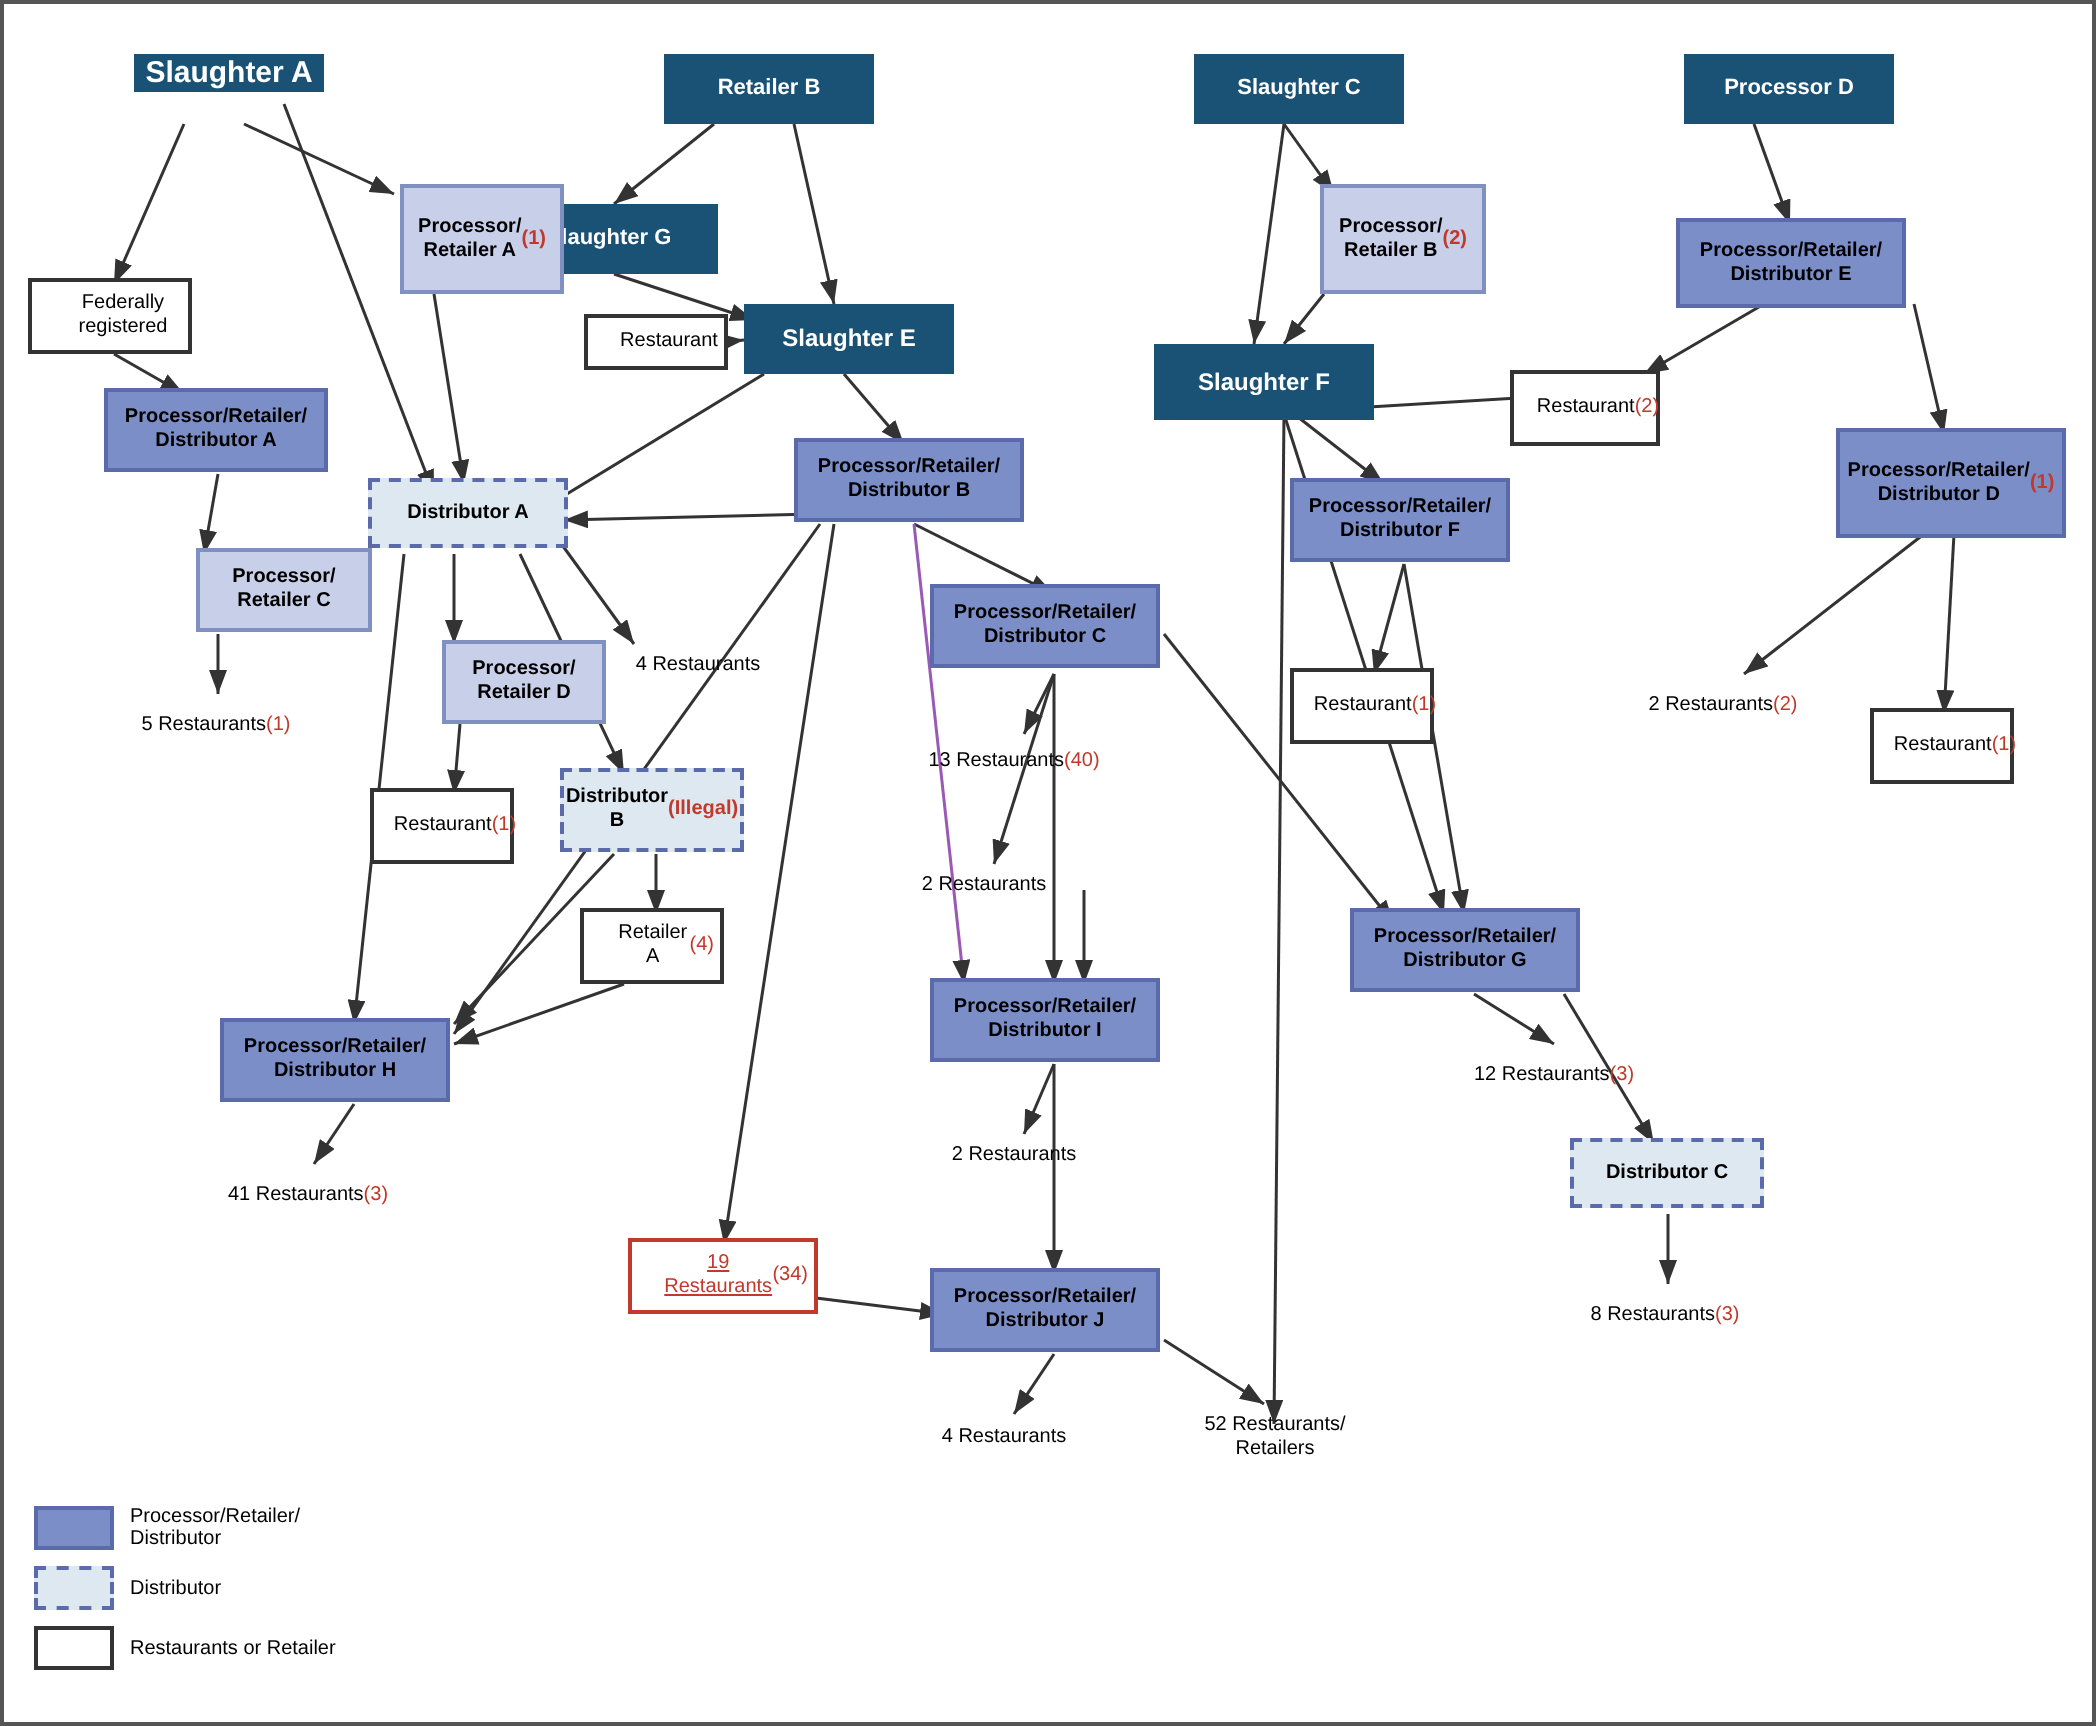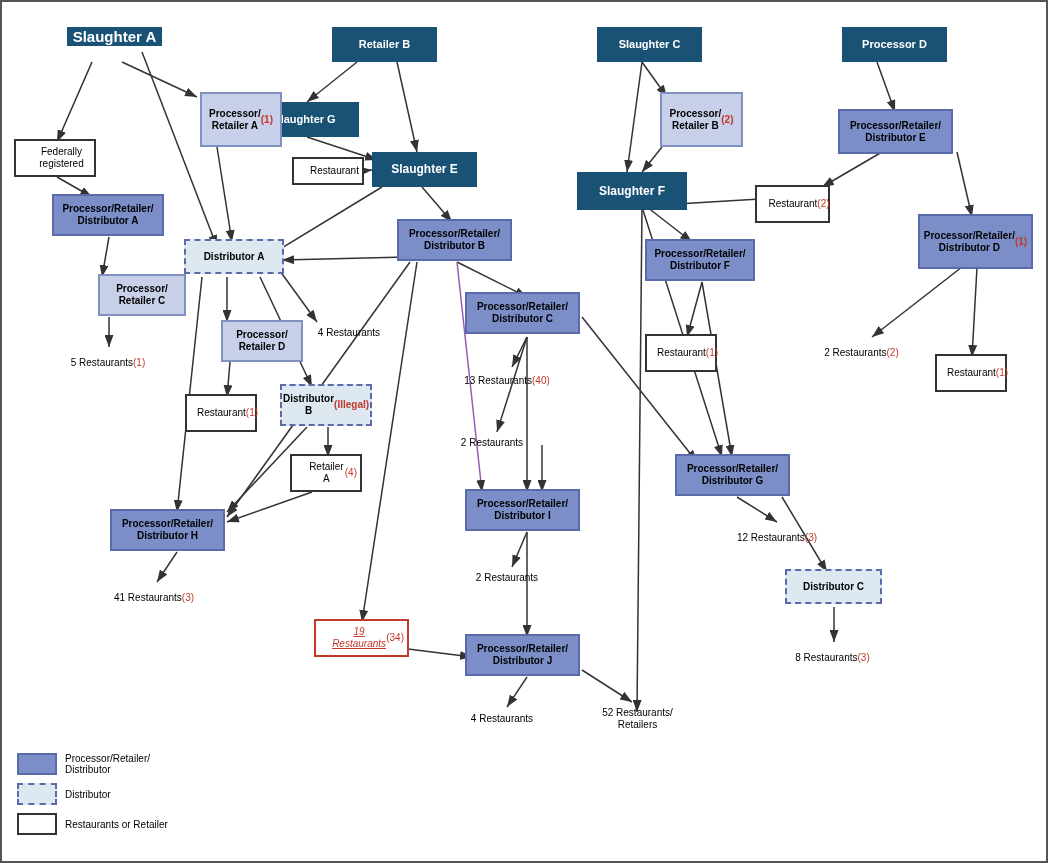--- a/index.html
+++ b/index.html
@@ -254,21 +254,21 @@
   <div class="node distributor" style="left:783px;top:567px;width:97px;height:35px;font-size:10px;font-weight:bold;">Distributor C</div>
 
   <div class="node restaurant" style="left:12px;top:137px;width:82px;height:38px;font-size:10px;font-weight:normal;">Federally<br>registered</div>
   <div class="node restaurant" style="left:290px;top:155px;width:72px;height:28px;font-size:10px;font-weight:normal;">Restaurant</div>
   <div class="node restaurant" style="left:753px;top:183px;width:75px;height:38px;font-size:10px;font-weight:normal;">Restaurant<br><span class="red-text">(2)</span></div>
   <div class="node restaurant" style="left:643px;top:332px;width:72px;height:38px;font-size:10px;font-weight:normal;">Restaurant<br><span class="red-text">(1)</span></div>
   <div class="node restaurant" style="left:933px;top:352px;width:72px;height:38px;font-size:10px;font-weight:normal;">Restaurant<br><span class="red-text">(1)</span></div>
   <div class="node restaurant" style="left:183px;top:392px;width:72px;height:38px;font-size:10px;font-weight:normal;">Restaurant<br><span class="red-text">(1)</span></div>
   <div class="node restaurant" style="left:288px;top:452px;width:72px;height:38px;font-size:10px;font-weight:normal;">Retailer A<br><span class="red-text">(4)</span></div>
   <div class="node restaurant" style="left:312px;top:617px;width:95px;height:38px;font-size:10px;font-weight:normal;border-color:#c0392b;">
-      <span class="red-text" style="text-decoration:underline;font-style:italic;">19 Restaurants</span>
+      <span class="red-text" style="text-decoration:underline;">19 Restaurants</span>
       <br>
       <span class="red-text">(34)</span>
     </div>
 
   <div class="node text-node" style="left:62px;top:342px;width:88px;height:38px;align-items:center;">5 Restaurants<br><span class="red-text">(1)</span></div>
   <div class="node text-node" style="left:303px;top:317px;width:88px;height:28px;">4 Restaurants</div>
   <div class="node text-node" style="left:455px;top:360px;width:100px;height:38px;">13 Restaurants<br><span class="red-text">(40)</span></div>
   <div class="node text-node" style="left:440px;top:427px;width:100px;height:28px;">2 Restaurants</div>
   <div class="node text-node" style="left:455px;top:562px;width:100px;height:28px;">2 Restaurants</div>
   <div class="node text-node" style="left:102px;top:577px;width:100px;height:38px;">41 Restaurants<br><span class="red-text">(3)</span></div>

